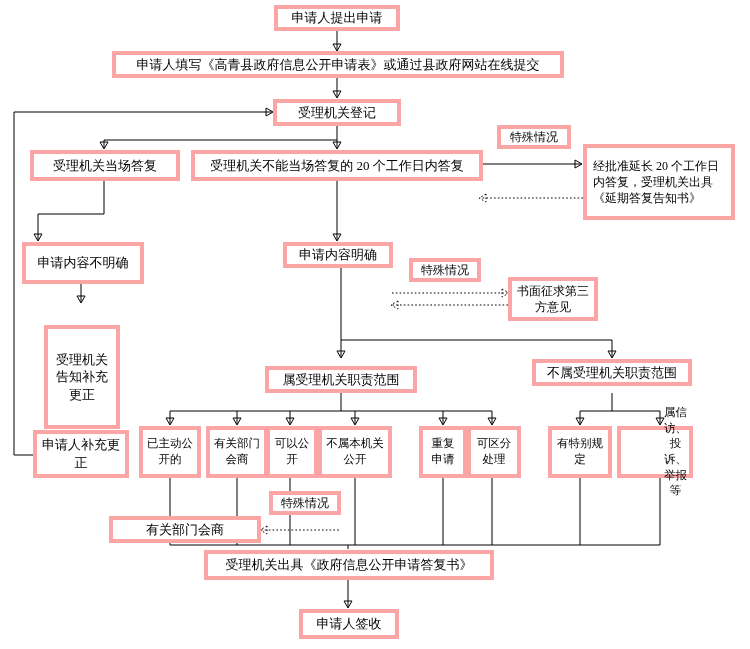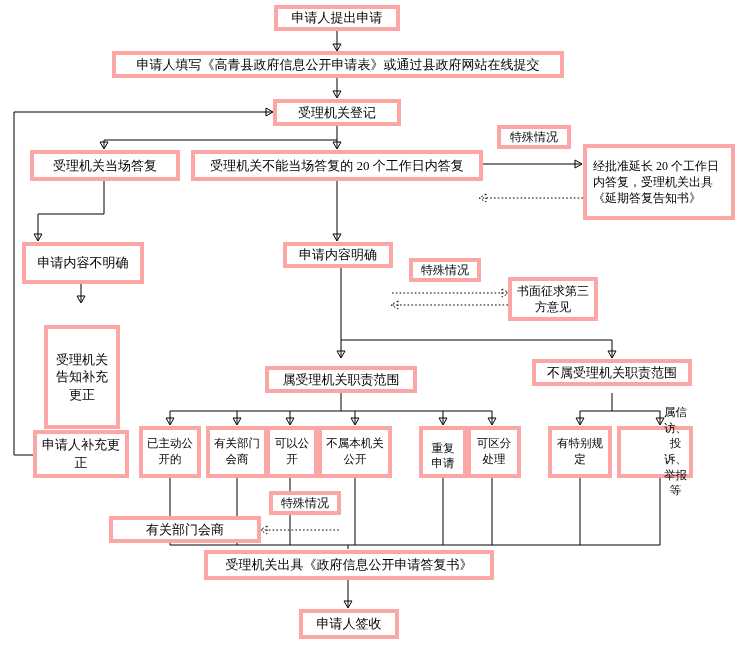--- a/index.html
+++ b/index.html
@@ -228,21 +228,21 @@
   </div>
 
   <div class="box tiny" style="left:266px; top:426px; width:52px; height:52px;">
     <span>可以公开</span>
   </div>
 
   <div class="box tiny" style="left:318px; top:426px; width:74px; height:52px;">
     <span>不属本机关公开</span>
   </div>
 
-  <div class="box tiny" style="left:419px; top:426px; width:48px; height:52px;align-items:flex-end;">
+  <div class="box tiny" style="left:419px; top:426px; width:48px; height:52px;">
     <span>重复申请</span>
   </div>
 
   <div class="box tiny" style="left:467px; top:426px; width:54px; height:52px;">
     <span>可区分处理</span>
   </div>
 
   <div class="box tiny" style="left:548px; top:426px; width:64px; height:52px;">
     <span>有特别规定</span>
   </div>

